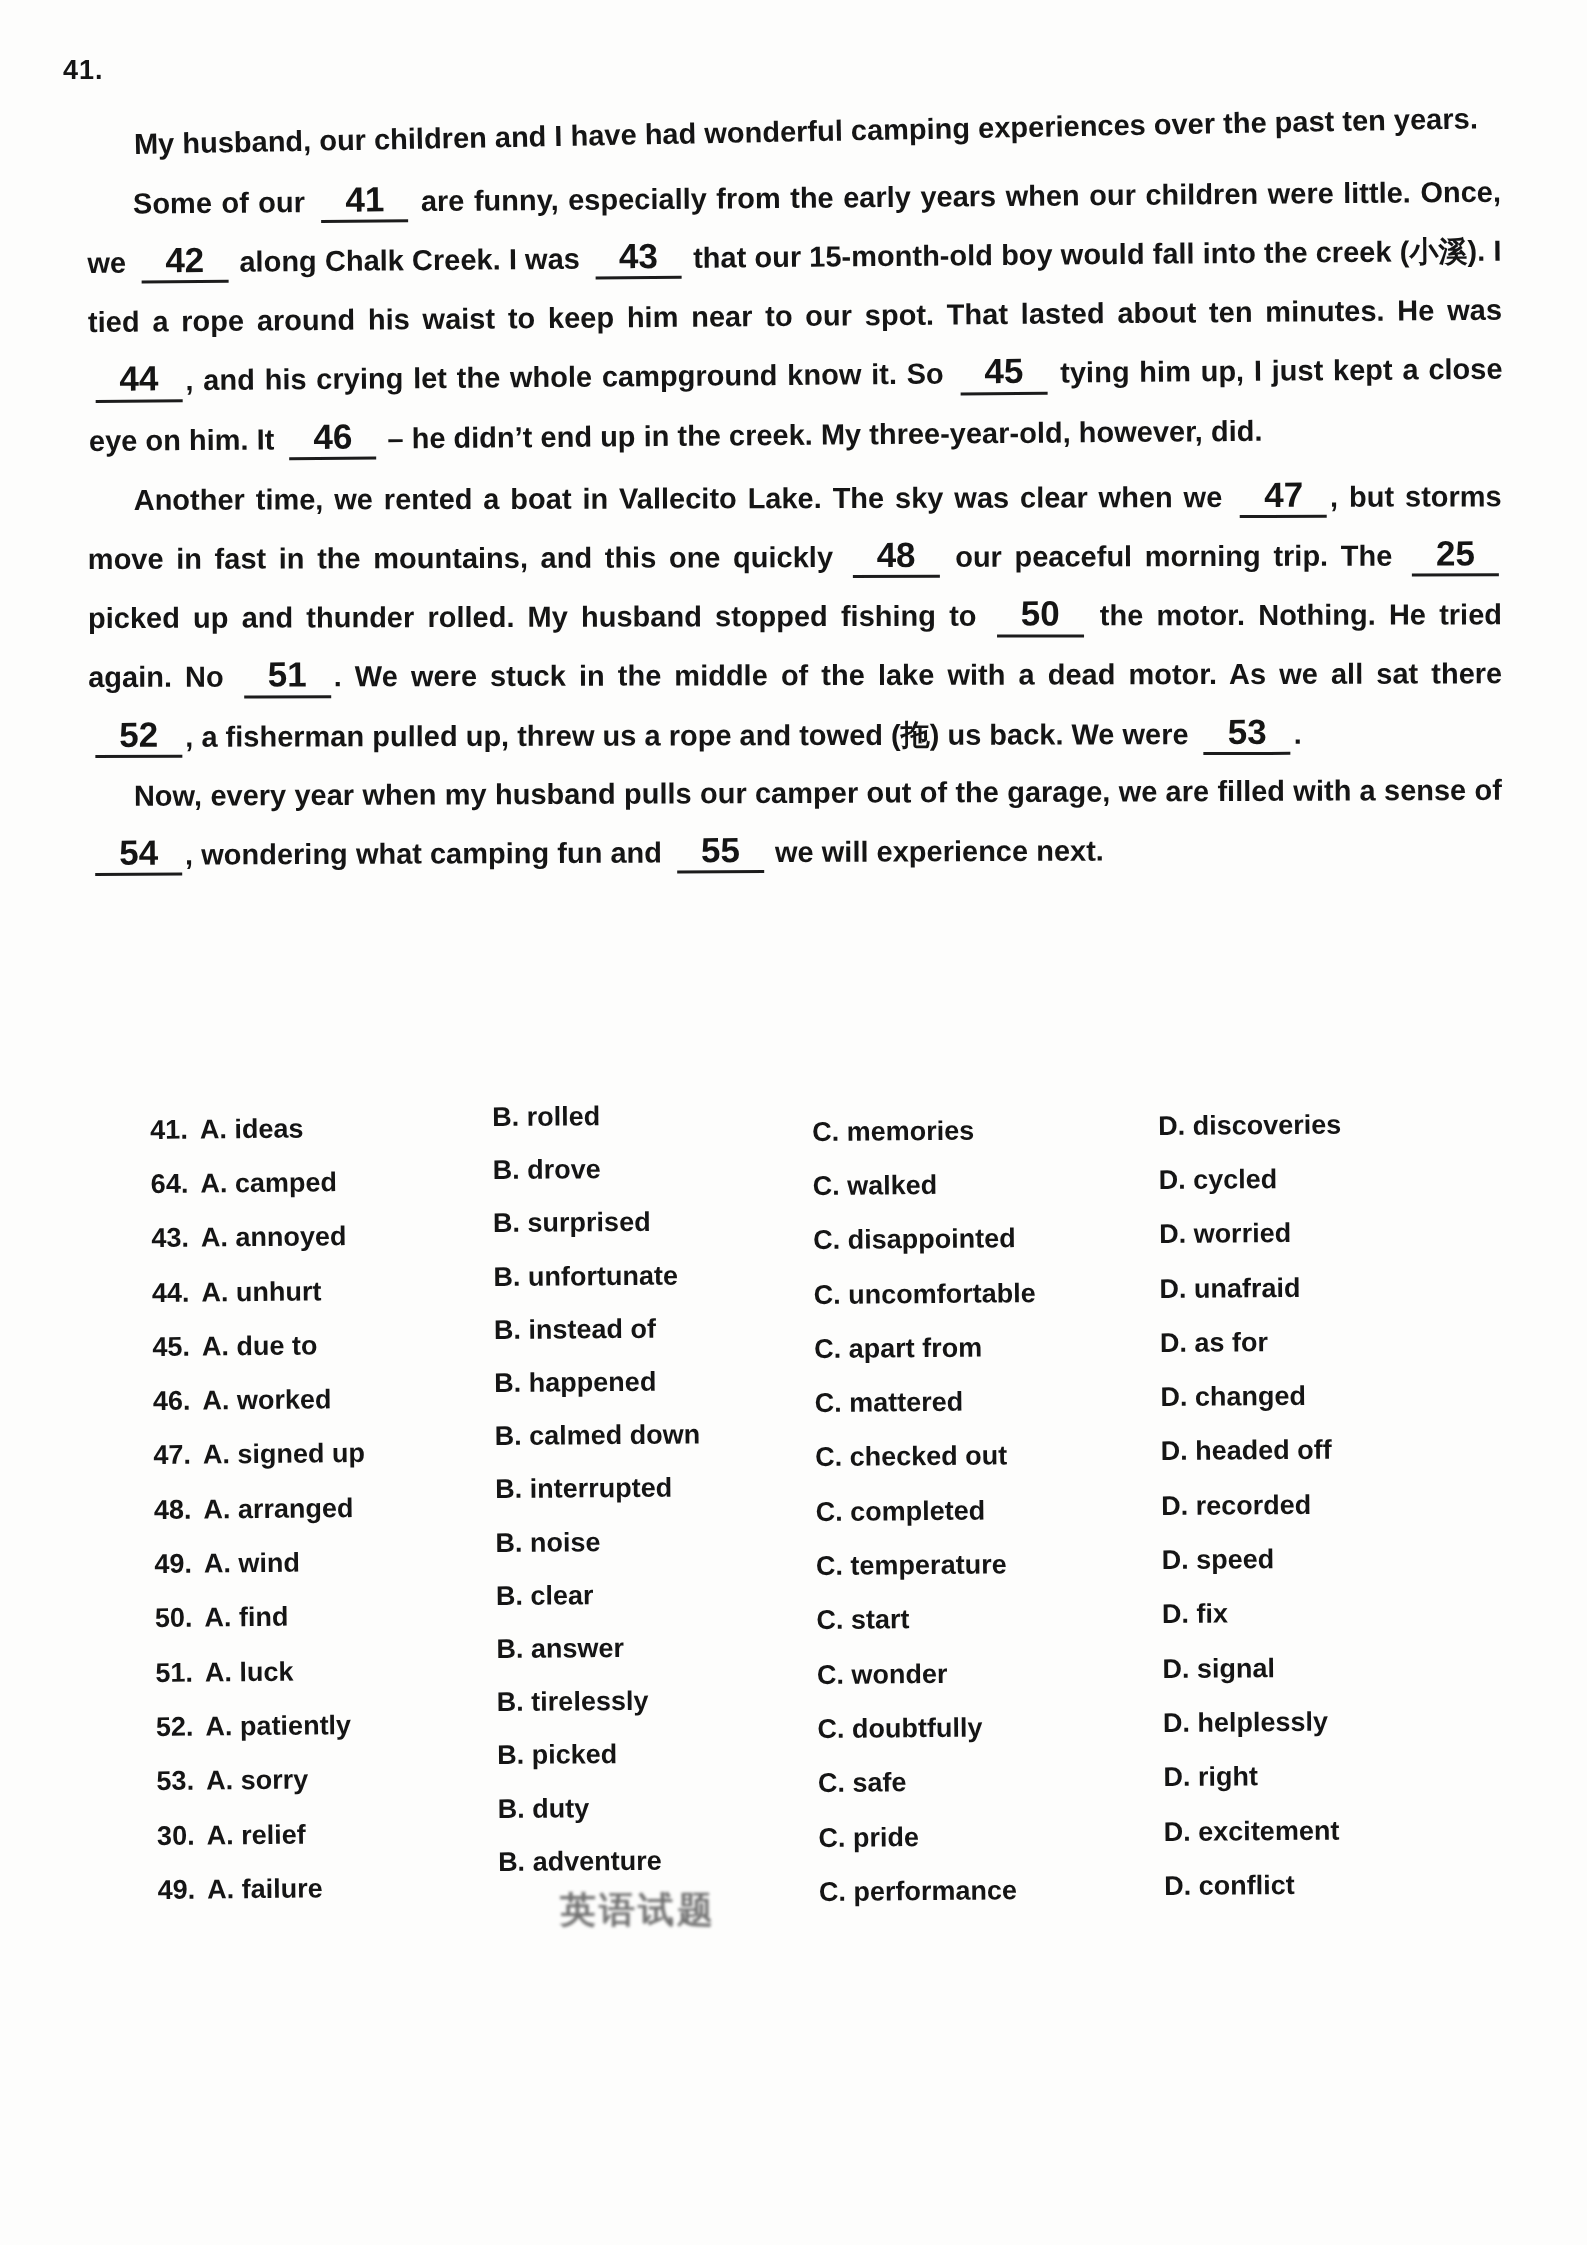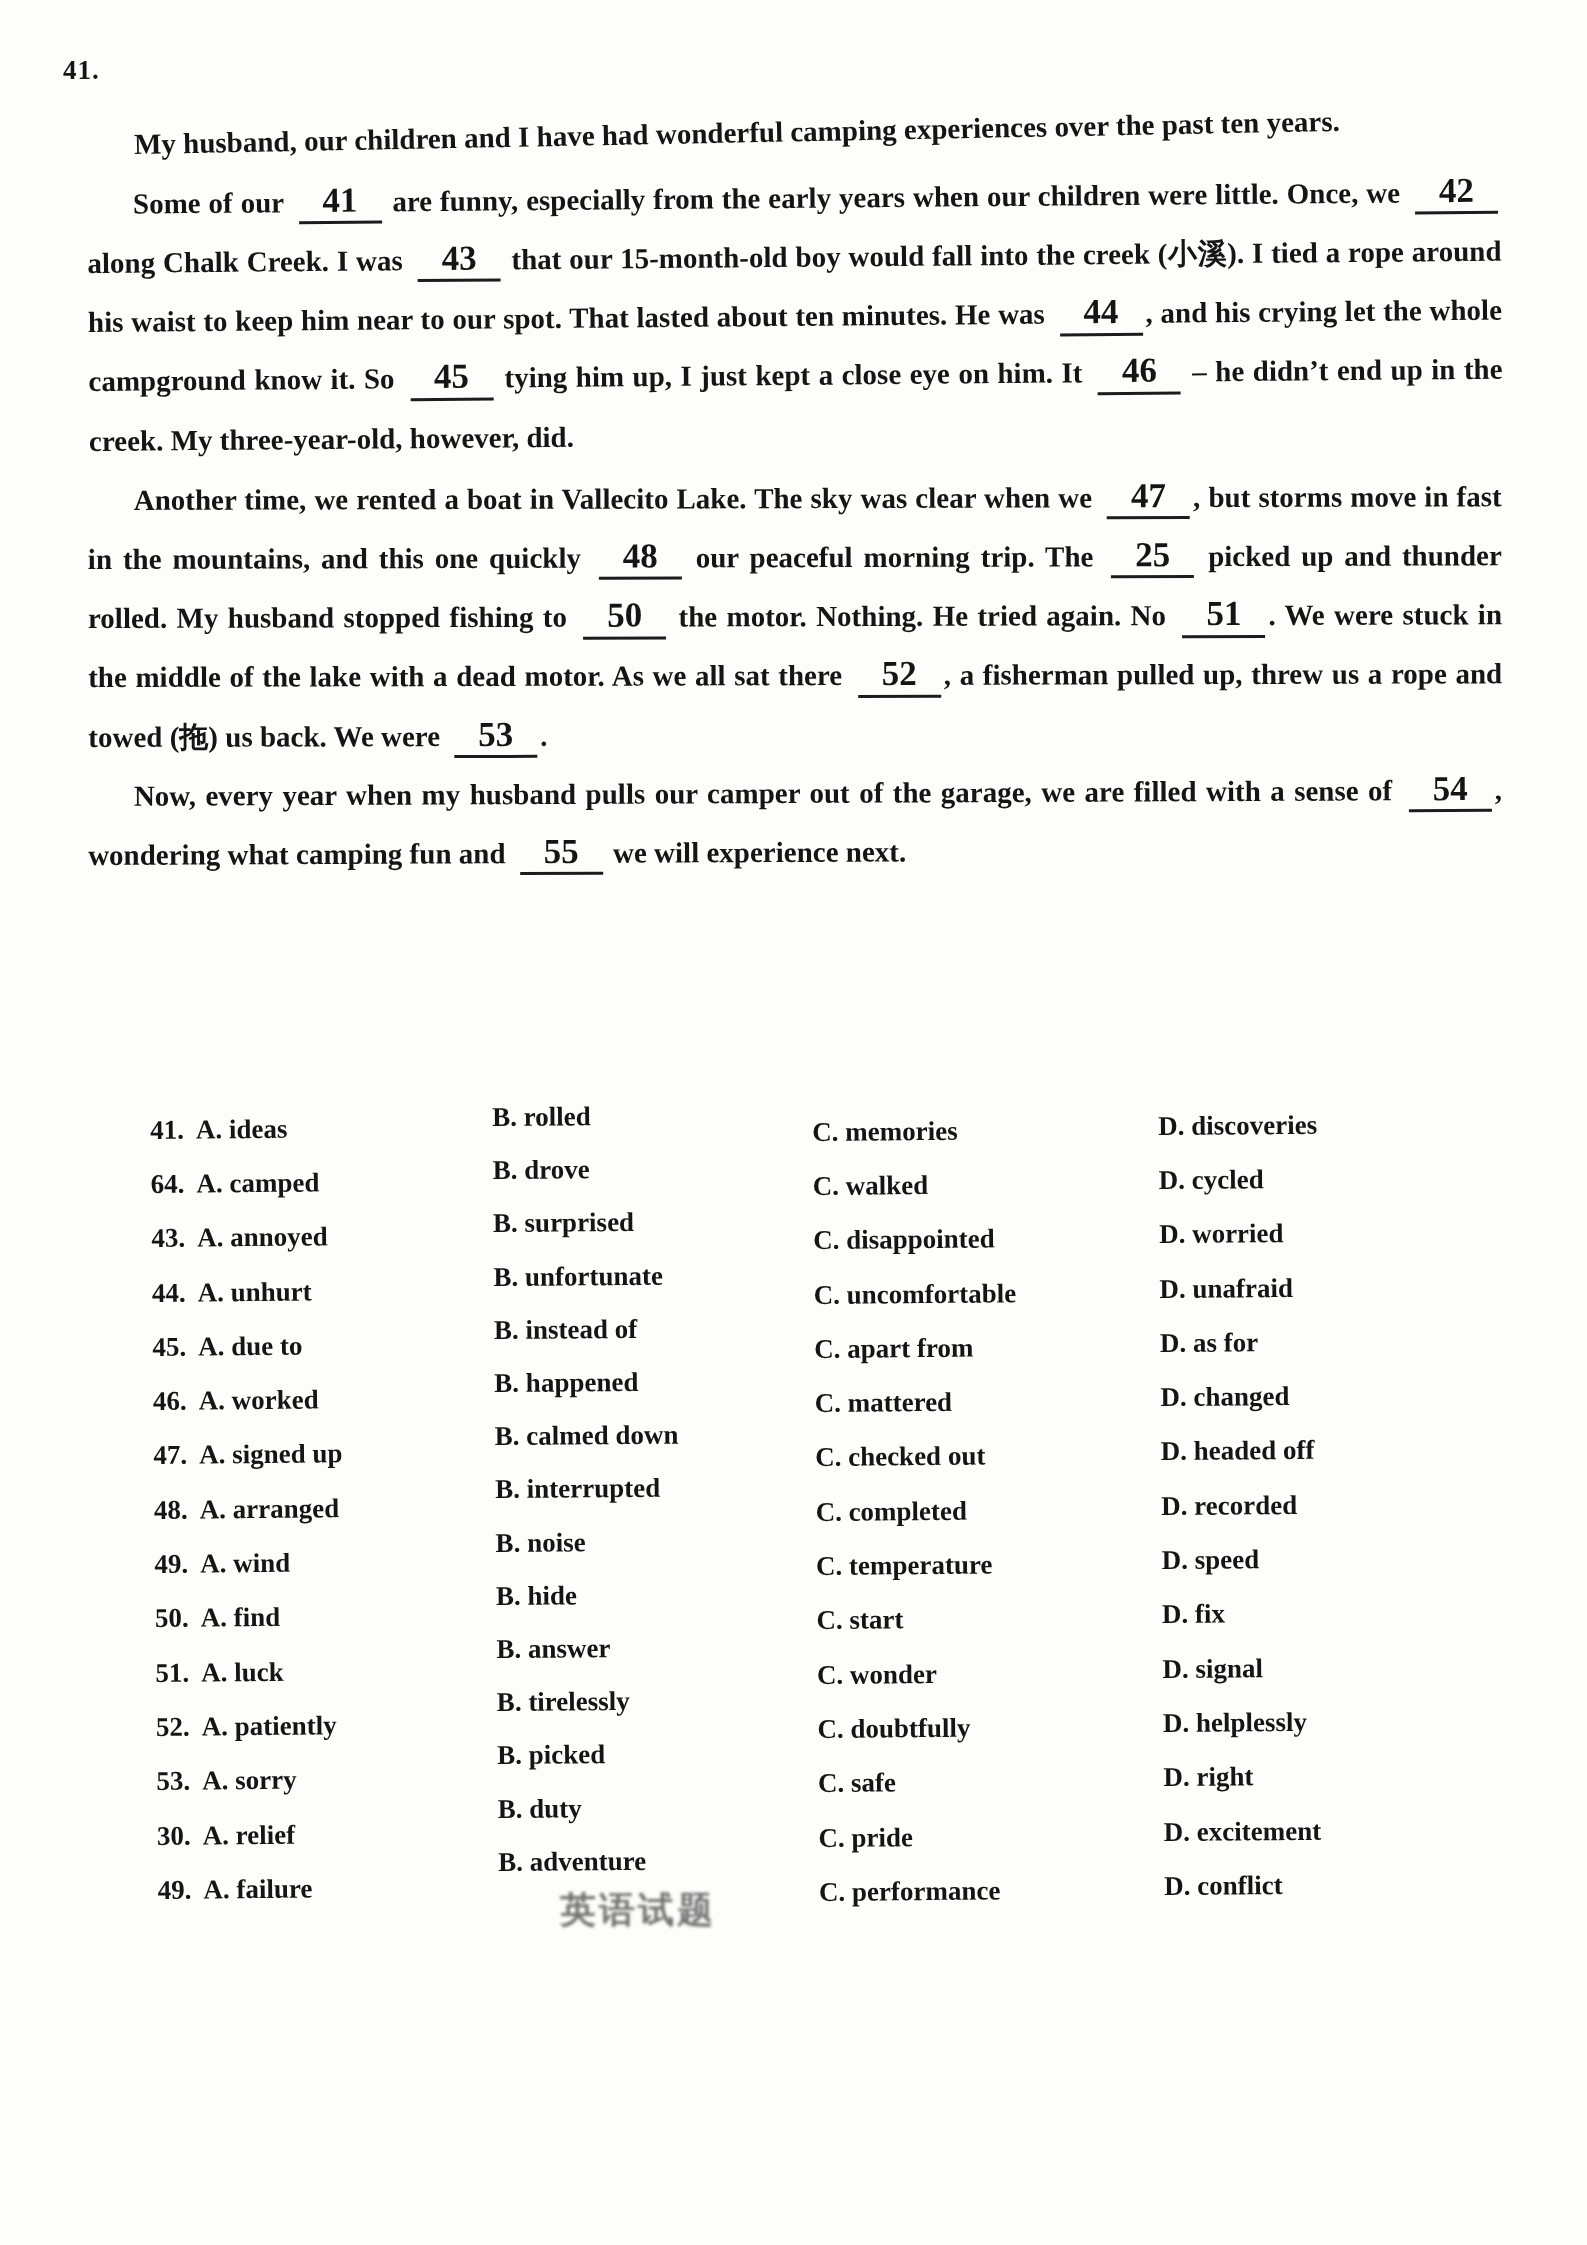--- a/index.html
+++ b/index.html
@@ -1,21 +1,21 @@
 <!DOCTYPE html>
 <html><head>
 <meta charset="utf-8">
 <style>
   html,body{margin:0;padding:0;background:#ffffff;}
   .page{
     position:relative;
     width:1587px;height:2245px;
     background:#fdfdfc;
     overflow:hidden;
-    font-family:Liberation Serif, serif;
+    font-family:Liberation Sans, sans-serif;
     color:#151515;
   }
   .corner{
     position:absolute;left:63px;top:55px;
     font-size:27px;font-weight:600;letter-spacing:1px;
   }
   .passage{
     position:absolute;left:88px;top:116px;width:1414px;
     font-size:29px;line-height:2.04;text-align:justify;
     font-weight:600;
@@ -187,21 +187,21 @@
       <div class="cell">
           <span>B. calmed down</span>
         </div>
       <div class="cell">
           <span>B. interrupted</span>
         </div>
       <div class="cell">
           <span>B. noise</span>
         </div>
       <div class="cell">
-          <span>B. hide</span>
+          <span>B. clear</span>
         </div>
       <div class="cell">
           <span>B. answer</span>
         </div>
       <div class="cell">
           <span>B. tirelessly</span>
         </div>
       <div class="cell">
           <span>B. picked</span>
         </div>

